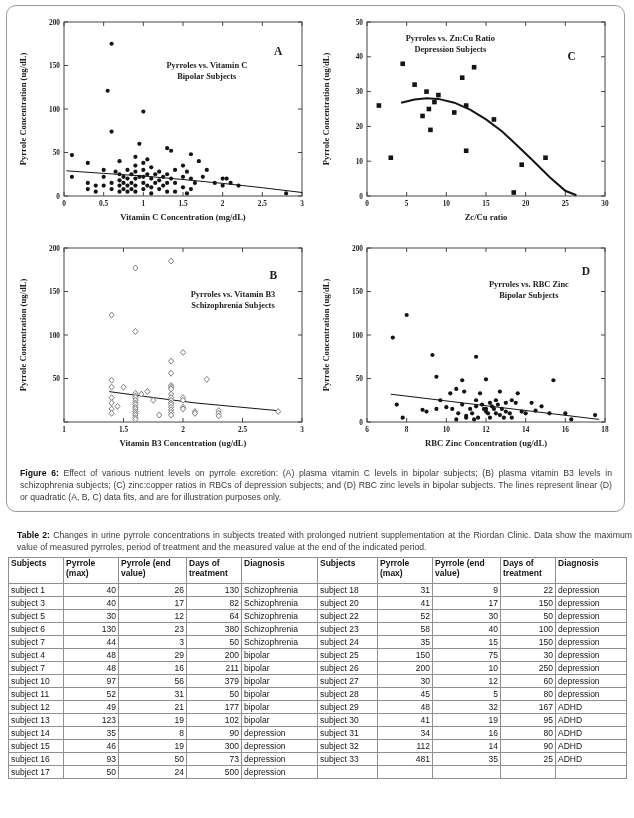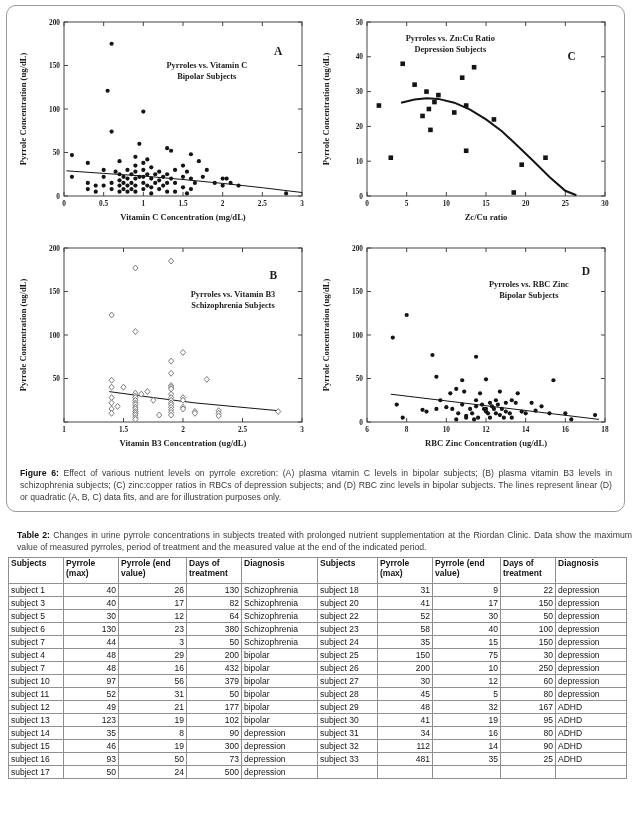--- a/index.html
+++ b/index.html
@@ -585,21 +585,21 @@
           <td class="">subject 25</td>
           <td class="num">150</td>
           <td class="num">75</td>
           <td class="num">30</td>
           <td class="">depression</td>
         </tr>
         <tr>
           <td class="">subject 7</td>
           <td class="num">48</td>
           <td class="num">16</td>
-          <td class="num">432</td>
+          <td class="num">211</td>
           <td class="">bipolar</td>
           <td class="">subject 26</td>
           <td class="num">200</td>
           <td class="num">10</td>
           <td class="num">250</td>
           <td class="">depression</td>
         </tr>
         <tr>
           <td class="">subject 10</td>
           <td class="num">97</td>

